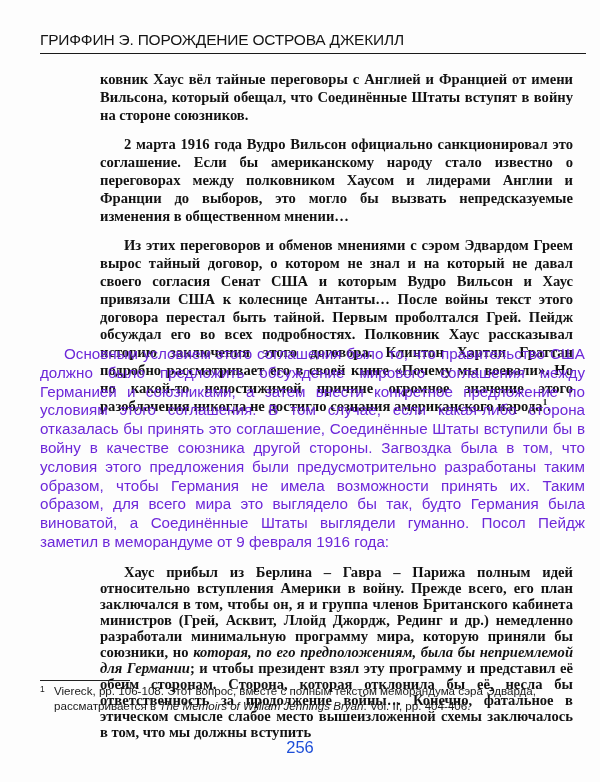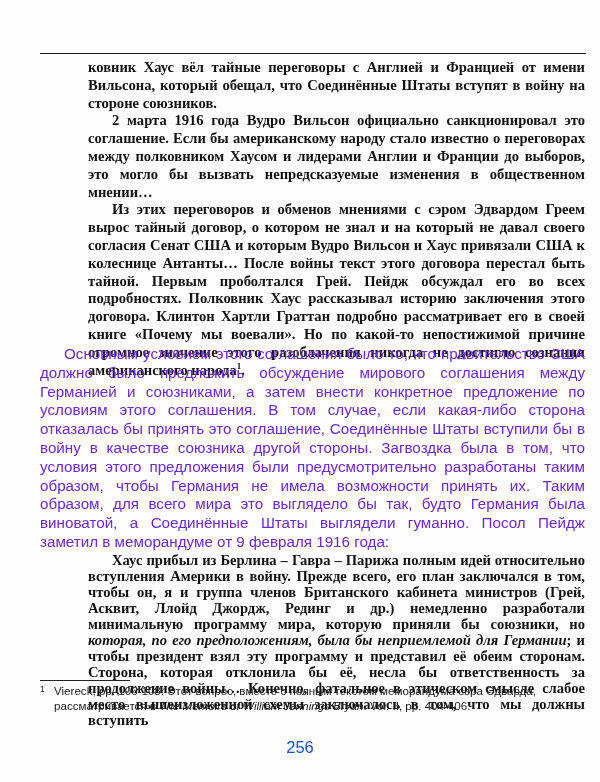--- a/index.html
+++ b/index.html
@@ -12,21 +12,21 @@
   }
   .head-rule {
     position: absolute; left: 40px; top: 53px; width: 546px; height: 0;
     border-top: 1.6px solid #1a1a1a;
   }
   .quote {
     position: absolute; left: 88px; width: 497px;
     font-family: "Liberation Serif", serif; font-weight: bold; font-size: 14.6px;
     line-height: 17.8px; text-align: justify; color: #121212;
   }
-  .quote p { margin: 0; }
+  .quote p { margin: 12px; }
   .quote p.indent { text-indent: 24px; }
   .q1 { top: 59px; }
   .q2 { top: 552px; line-height: 16px; }
   .body-para {
     position: absolute; left: 40px; top: 345px; width: 545px;
     font-family: "Liberation Sans", sans-serif; font-size: 15.2px; line-height: 18.8px;
     text-align: justify; color: #6d28d9; margin: 0; text-indent: 24px;
   }
   .ital { font-style: italic; }
   sup.fnref { font-size: 9px; vertical-align: super; line-height: 0; }
@@ -44,20 +44,21 @@
   .page-number {
     position: absolute; left: 0; width: 600px; top: 738px; text-align: center;
     font-family: "Liberation Sans", sans-serif; font-size: 16.5px; color: #1d4ed8;
   }
 </style>
 </head>
 <body>
 
 <div class="page">
 
+  <div class="running-head">ГРИФФИН Э. ПОРОЖДЕНИЕ ОСТРОВА ДЖЕКИЛЛ</div>
   <div class="head-rule"></div>
 
   <div class="quote q1">
     <p>ковник Хаус вёл тайные переговоры с Англией и Францией от имени Вильсона, который обещал, что Соединённые Штаты вступят в войну на стороне союзников.</p>
     <p class="indent">2 марта 1916 года Вудро Вильсон официально санкционировал это соглашение. Если бы американскому народу стало известно о переговорах между полковником Хаусом и лидерами Англии и Франции до выборов, это могло бы вызвать непредсказуемые изменения в общественном мнении…</p>
     <p class="indent"><span>Из этих переговоров и обменов мнениями с сэром Эдвардом Греем вырос тайный договор, о котором не знал и на который не давал своего согласия Сенат США и которым Вудро Вильсон и Хаус привязали США к колеснице Антанты… После войны текст этого договора перестал быть тайной. Первым проболтался Грей. Пейдж обсуждал его во всех подробностях. Полковник Хаус рассказывал историю заключения этого договора. Клинтон Хартли Граттан подробно рассматривает его в своей книге «Почему мы воевали». Но по какой-то непостижимой причине огромное значение этого разоблачения никогда не достигло сознания американского народа</span><sup class="fnref">1</sup><span>.</span></p>
   </div>
 
   <p class="body-para">Основным условием этого соглашения было то, что правительство США должно было предложить обсуждение мирового соглашения между Германией и союзниками, а затем внести конкретное предложение по условиям этого соглашения. В том случае, если какая-либо сторона отказалась бы принять это соглашение, Соединённые Штаты вступили бы в войну в качестве союзника другой стороны. Загвоздка была в том, что условия этого предложения были предусмотрительно разработаны таким образом, чтобы Германия не имела возможности принять их. Таким образом, для всего мира это выглядело бы так, будто Германия была виноватой, а Соединённые Штаты выглядели гуманно. Посол Пейдж заметил в меморандуме от 9 февраля 1916 года:</p>
 

